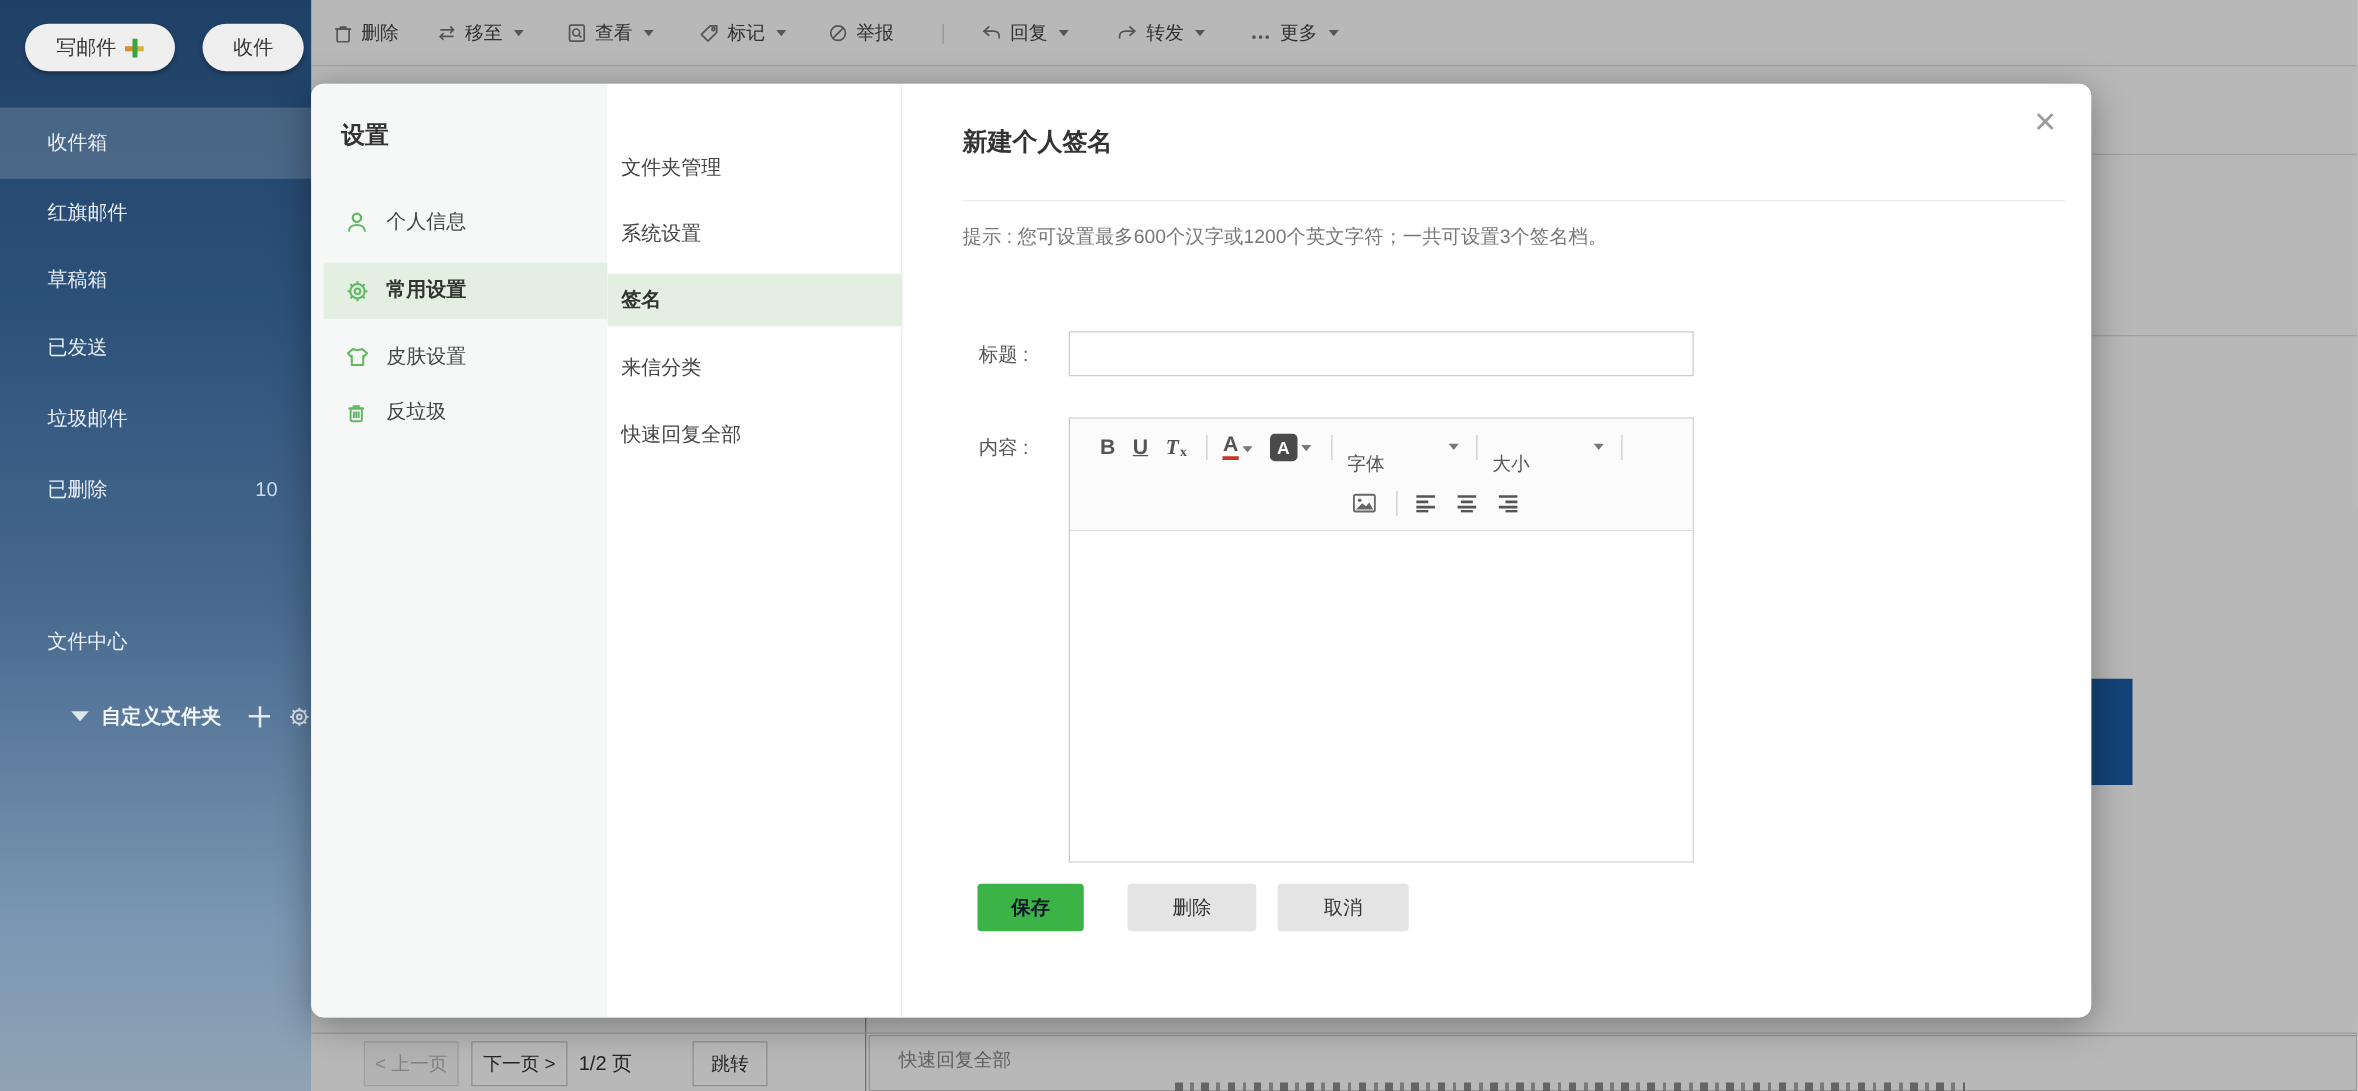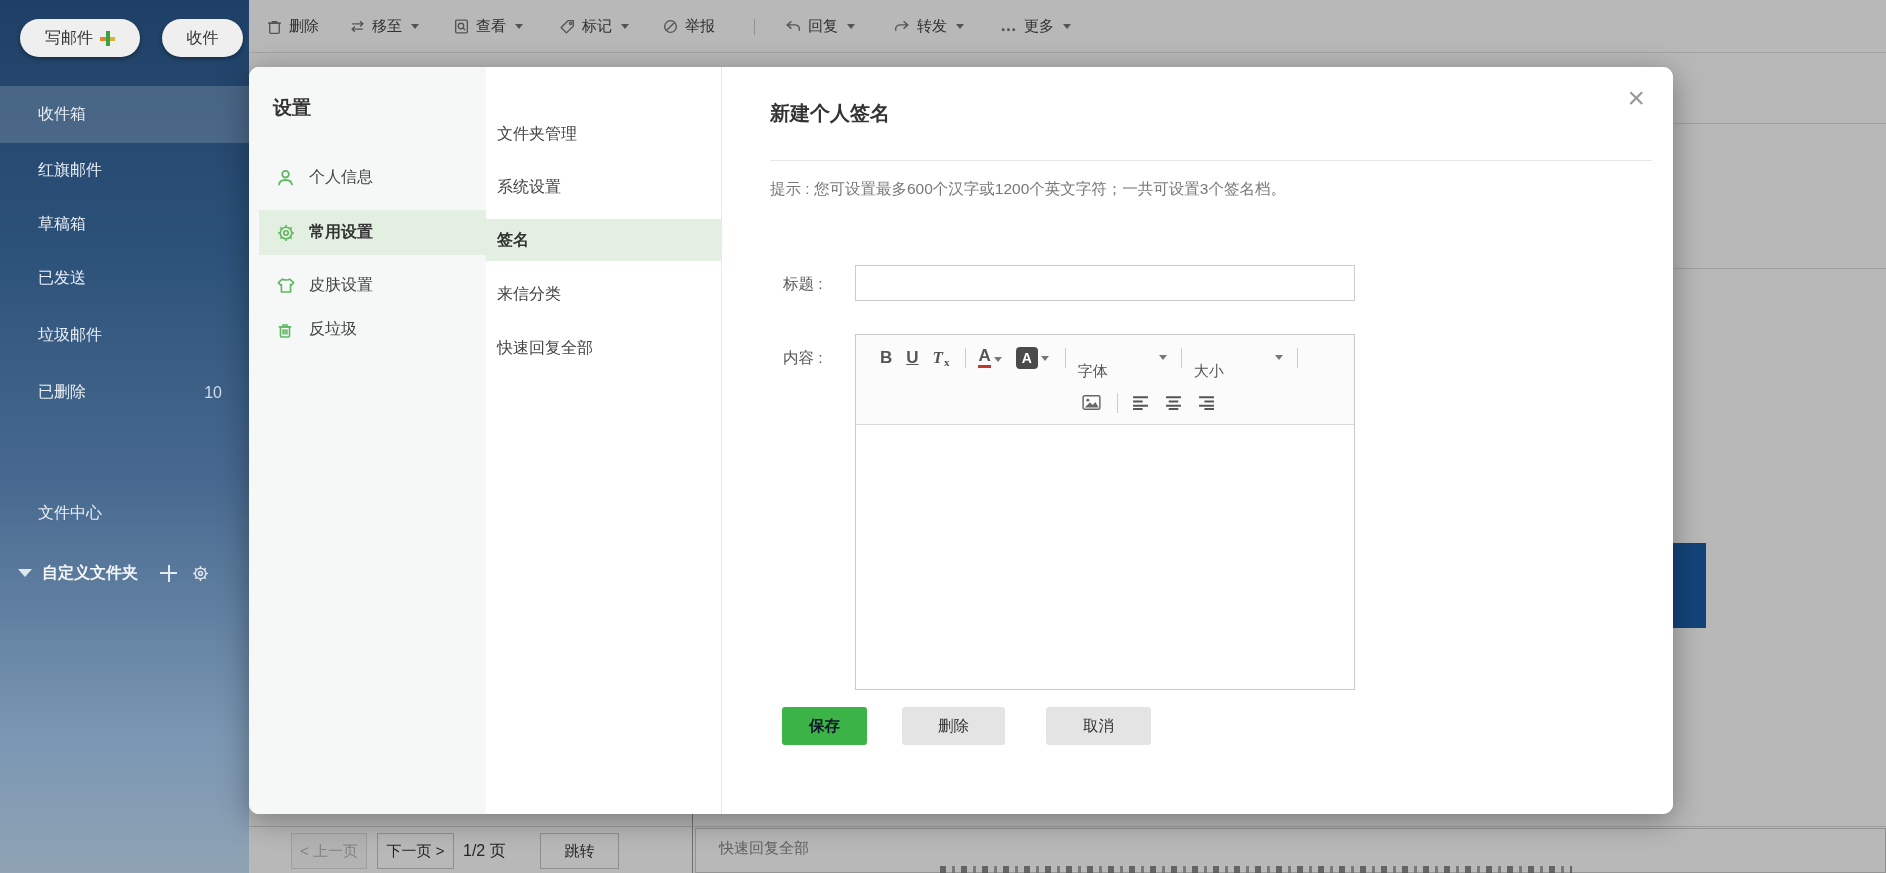--- a/index.html
+++ b/index.html
@@ -17,21 +17,21 @@
   .pill.receive { left:162px; width:81px; }
   .plus-ico { position:relative; width:15px; height:15px; display:inline-block; }
   .plus-ico:before { content:""; position:absolute; left:0; top:6px; width:15px; height:4px;
     background:linear-gradient(90deg,#e08a2e 0 40%, #d8b23a 60% 100%); }
   .plus-ico:after { content:""; position:absolute; left:5.5px; top:0; width:4px; height:15px; background:#3aa43e; }
   .snav { position:absolute; left:0; width:249px; height:57px; display:flex; align-items:center;
     color:#e9eef5; font-size:16px; padding-left:38px; cursor:pointer; }
   .snav.active { background:rgba(255,255,255,.17); }
   .snav .count { position:absolute; right:27px; color:#cfdbea; }
   .custrow { position:absolute; left:0; top:555px; width:249px; height:36px; display:flex; align-items:center;
-    color:#f2f5f9; font-size:16px; font-weight:bold; }
+    color:#f2f5f9; font-size:16px; font-weight:bold;justify-content:flex-end; }
   .tri-down { width:0; height:0; border-left:7px solid transparent; border-right:7px solid transparent;
     border-top:8px solid #dfe6ee; margin:0 10px 0 18px; }
   .mini-btn { margin-left:14px; cursor:pointer; display:flex; align-items:center; }
   .plus-thin { position:relative; width:17px; height:17px; }
   .plus-thin:before { content:""; position:absolute; left:0; top:7.5px; width:17px; height:2px; background:#e3e9f0; }
   .plus-thin:after { content:""; position:absolute; left:7.5px; top:0; width:2px; height:17px; background:#e3e9f0; }
 
   
   .bgpage { position:absolute; left:249px; top:0; width:1637px; height:873px; background:#fff; z-index:0; }
   .topbar { position:absolute; left:0; top:0; width:1637px; height:53px; background:#fff; border-bottom:1px solid #e2e2e2; }
@@ -96,21 +96,21 @@
     display:flex; align-items:center; justify-content:center; font-weight:bold;
     font-family:"Liberation Sans",sans-serif; }
   .e-dd { display:flex; align-items:center; font-size:15px; color:#555; cursor:pointer;
     font-family:"Liberation Sans",sans-serif; font-weight:normal; }
   .e-dd .val { width:78px;margin-top:28px; }
   .ebody { height:264px; background:#fff; cursor:text; }
   .btnrow .btn { position:absolute; top:640px; height:38px; display:flex; align-items:center; justify-content:center;
     font-size:15.5px; border-radius:3px; cursor:pointer; }
   .btn-save { left:60px; width:85px; background:#3cb346; color:#0f172a; font-weight:bold; }
   .btn-del  { left:180px; width:103px; background:#e4e4e4; color:#333; }
-  .btn-cancel { left:300px; width:105px; background:#e4e4e4; color:#333;margin-left:24px; }
+  .btn-cancel { left:300px; width:105px; background:#e4e4e4; color:#333; }
   .alignico { margin-right:16px; display:flex; cursor:pointer; }
 </style>
 </head>
 <body>
 
 <div class="screen">
 
   <div class="bgpage">
     <div class="topbar">
       <div class="tb-item" style="left:17px">
@@ -201,21 +201,21 @@
 
     <div class="pgbox" style="left:42px; width:76px; color:#b5b5b5; border-color:#ddd; background:#f8f8f8">
       <span>&lt; 上一页</span>
     </div>
     <div class="pgbox" style="left:128px; width:77px">
       <span>下一页 &gt;</span>
     </div>
     <div class="pgtext" style="left:214px">
       <span>1/2 页</span>
     </div>
-    <div class="pgbox" style="left:291px; width:79px">
+    <div class="pgbox" style="left:305px; width:60px">
       <span>跳转</span>
     </div>
 
     <div class="quickreply">
       <span>快速回复全部</span>
     </div>
     <div class="remnant"></div>
   </div>
 
   <div class="sidebar">

